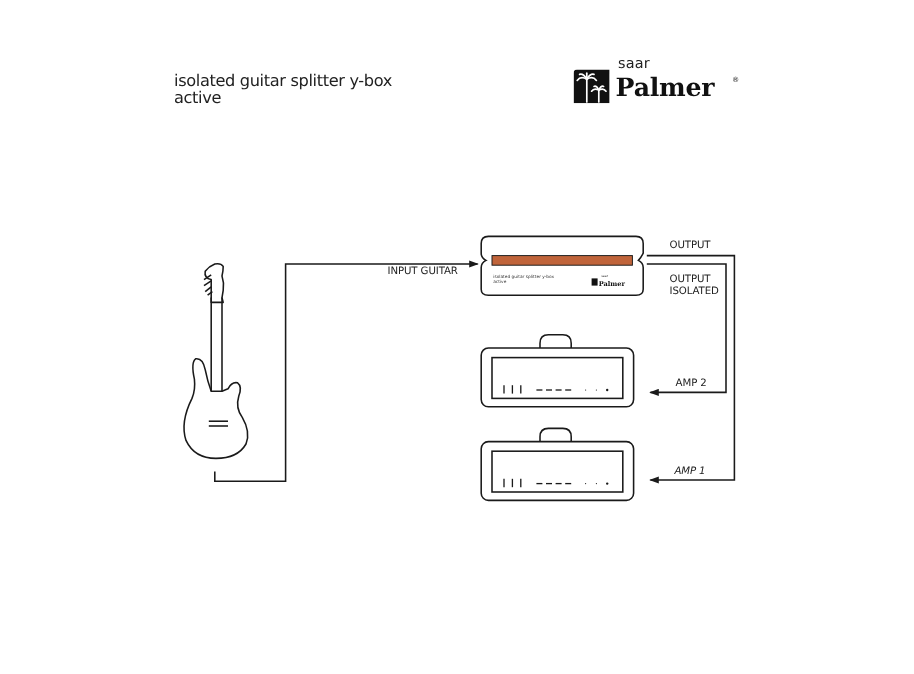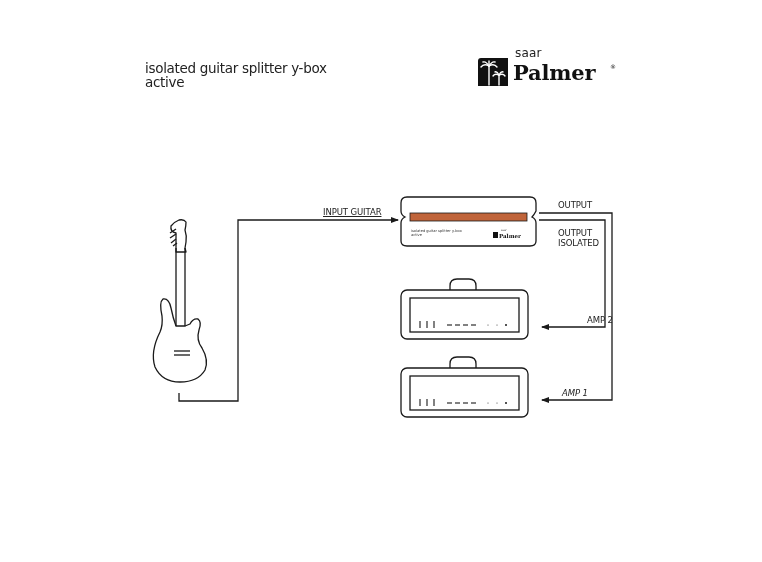--- a/index.html
+++ b/index.html
@@ -109,20 +109,20 @@
         <line x1="455" y1="403" x2="460" y2="403"></line>
         <line x1="463" y1="403" x2="468" y2="403"></line>
         <line x1="471" y1="403" x2="476" y2="403"></line>
     </g>
     <circle cx="488" cy="403" r="0.5" fill="#1a1a1a" stroke="none"></circle>
       <circle cx="497" cy="403" r="0.5" fill="#1a1a1a" stroke="none"></circle>
       <circle cx="506" cy="403" r="1" fill="#1a1a1a" stroke="none"></circle>
   </g>
 </svg>
 
-<div class="lbl" style="left:323px; top:207px;text-decoration:underline;">INPUT GUITAR</div>
+<div class="lbl" style="left:323px; top:221px;">INPUT GUITAR</div>
 <div class="lbl" style="left:558px; top:200px;">OUTPUT</div>
 <div class="lbl" style="left:558px; top:228px;">
   <div>OUTPUT</div>
   <div>ISOLATED</div>
 </div>
-<div class="lbl" style="left:563px; top:315px;margin-left:24px;">AMP 2</div>
+<div class="lbl" style="left:563px; top:315px;">AMP 2</div>
 <div class="lbl" style="left:562px; top:388px;font-style:italic;">AMP 1</div>
 
 </body></html>

